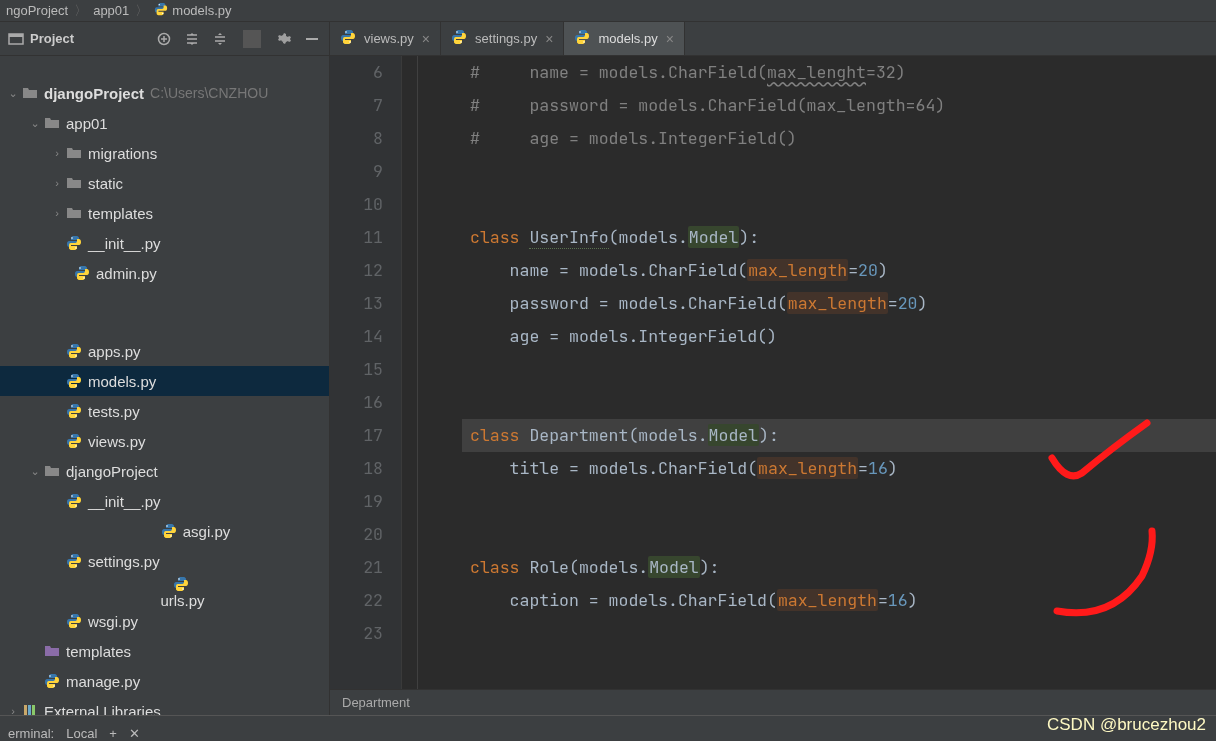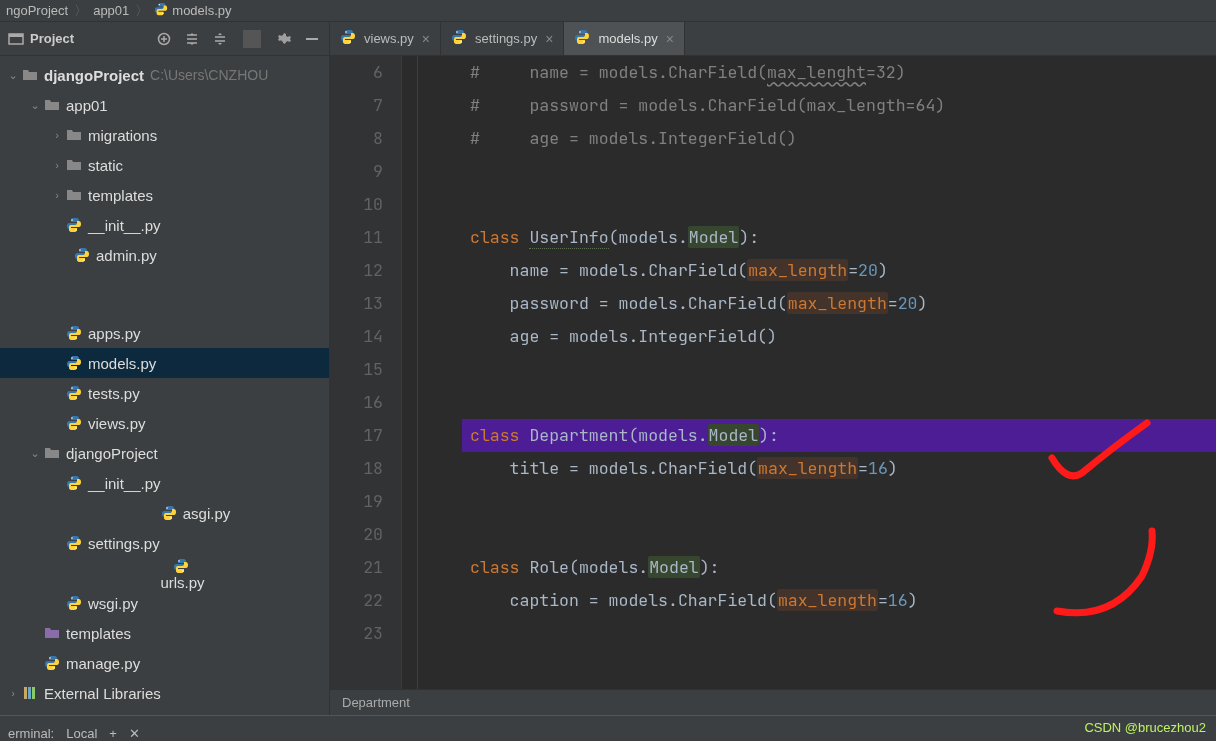--- a/index.html
+++ b/index.html
@@ -26,20 +26,21 @@
 .main-area {
   display: flex;
   height: 693px;
 }
 .sidebar {
   width: 330px;
   background: #3c3f41;
   border-right: 1px solid #323232;
   display: flex;
   flex-direction: column;
+  gap: 18px;
 }
 .sidebar-header {
   height: 34px;
   display: flex;
   align-items: center;
   padding: 0 8px;
   border-bottom: 1px solid #323232;
 }
 .sidebar-header .proj-icon {
   width: 16px; height: 16px;
@@ -154,21 +155,21 @@
 }
 .code-col .line { height: 33px; white-space: pre; }
 .kw { color: #cc7832; }
 .cls { color: #a9b7c6; }
 .paramhl { color:#cc7832; background:#43332a; border-radius:2px; padding:0 1px;}
 .num { color: #6897bb; }
 .comment { color: #808080; }
 .hl-model { background: #37462e; border-radius: 2px; padding: 0 1px; }
 .misspell { text-decoration: underline wavy #808080; text-underline-offset: 3px;}
 .typo-line { border-bottom: 1px dotted #5a7050; }
-.line.highlight-row { background: #4c1d95; margin-left:-8px; padding-left:8px; }
+.line.highlight-row { background: #404040; margin-left:-8px; padding-left:8px; }
 .breadcrumb-bottom {
   height: 26px;
   background: #3c3f41;
   border-top: 1px solid #323232;
   display: flex;
   align-items: center;
   padding: 0 12px;
   color: #aaa;
   font-size: 13px;
 }
@@ -182,22 +183,22 @@
   color: #bbb;
 }
 .status-bar .status-item { margin-right: 12px; }
 .red-annot {
   position: absolute;
   pointer-events: none;
 }
 .watermark {
   position: absolute;
   right: 10px; bottom: 6px;
-  color: #bef264;
-  font-size: 13px;
+  color: #fef9c3;
+  font-size: 17px;
 }
 </style>
 </head>
 <body>
 
 <div class="breadcrumb">
   <span>ngoProject</span>
   <span class="sep">〉</span>
   <span>app01</span>
   <span class="sep">〉</span>

